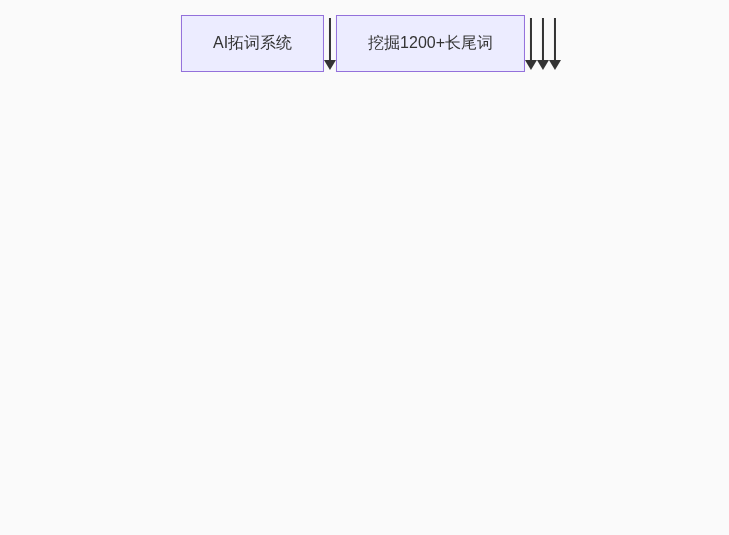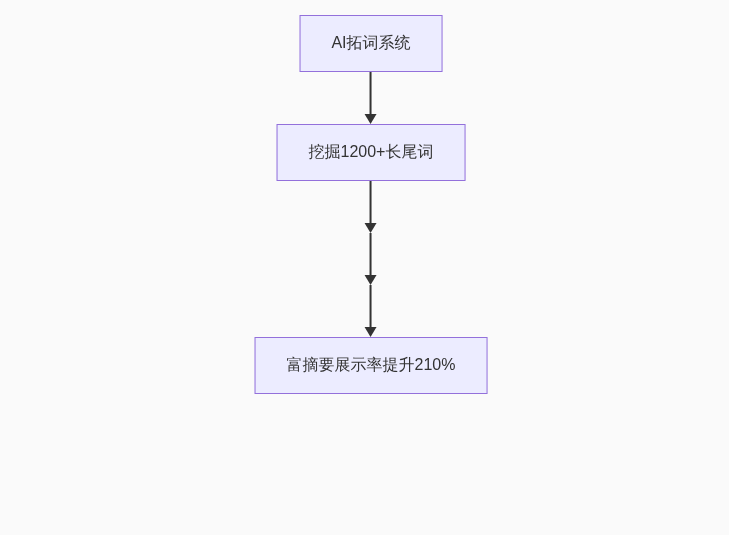--- a/index.html
+++ b/index.html
@@ -21,21 +21,21 @@
     overflow: hidden;
     position: relative;
     font-family: "Liberation Sans", "DejaVu Sans", sans-serif;
   }
   .flowchart {
     position: absolute;
     top: 15px;
     left: 371px;
     transform: translateX(-50%);
     display: flex;
-    flex-direction: column;
+    flex-direction: row;
     align-items: center;
   }
   .node {
     background: var(--node-fill);
     border: 1px solid var(--node-border);
     height: 57px;
     padding: 0 31px;
     display: flex;
     align-items: center;
     justify-content: center;
@@ -91,17 +91,14 @@
     <div class="line"></div>
     <div class="head"></div>
   </div>
 
 
   <div class="connector">
     <div class="line"></div>
     <div class="head"></div>
   </div>
 
-  <div class="node">
-    <span>富摘要展示率提升210%</span>
-  </div>
 
 </div>
 
 </body></html>

